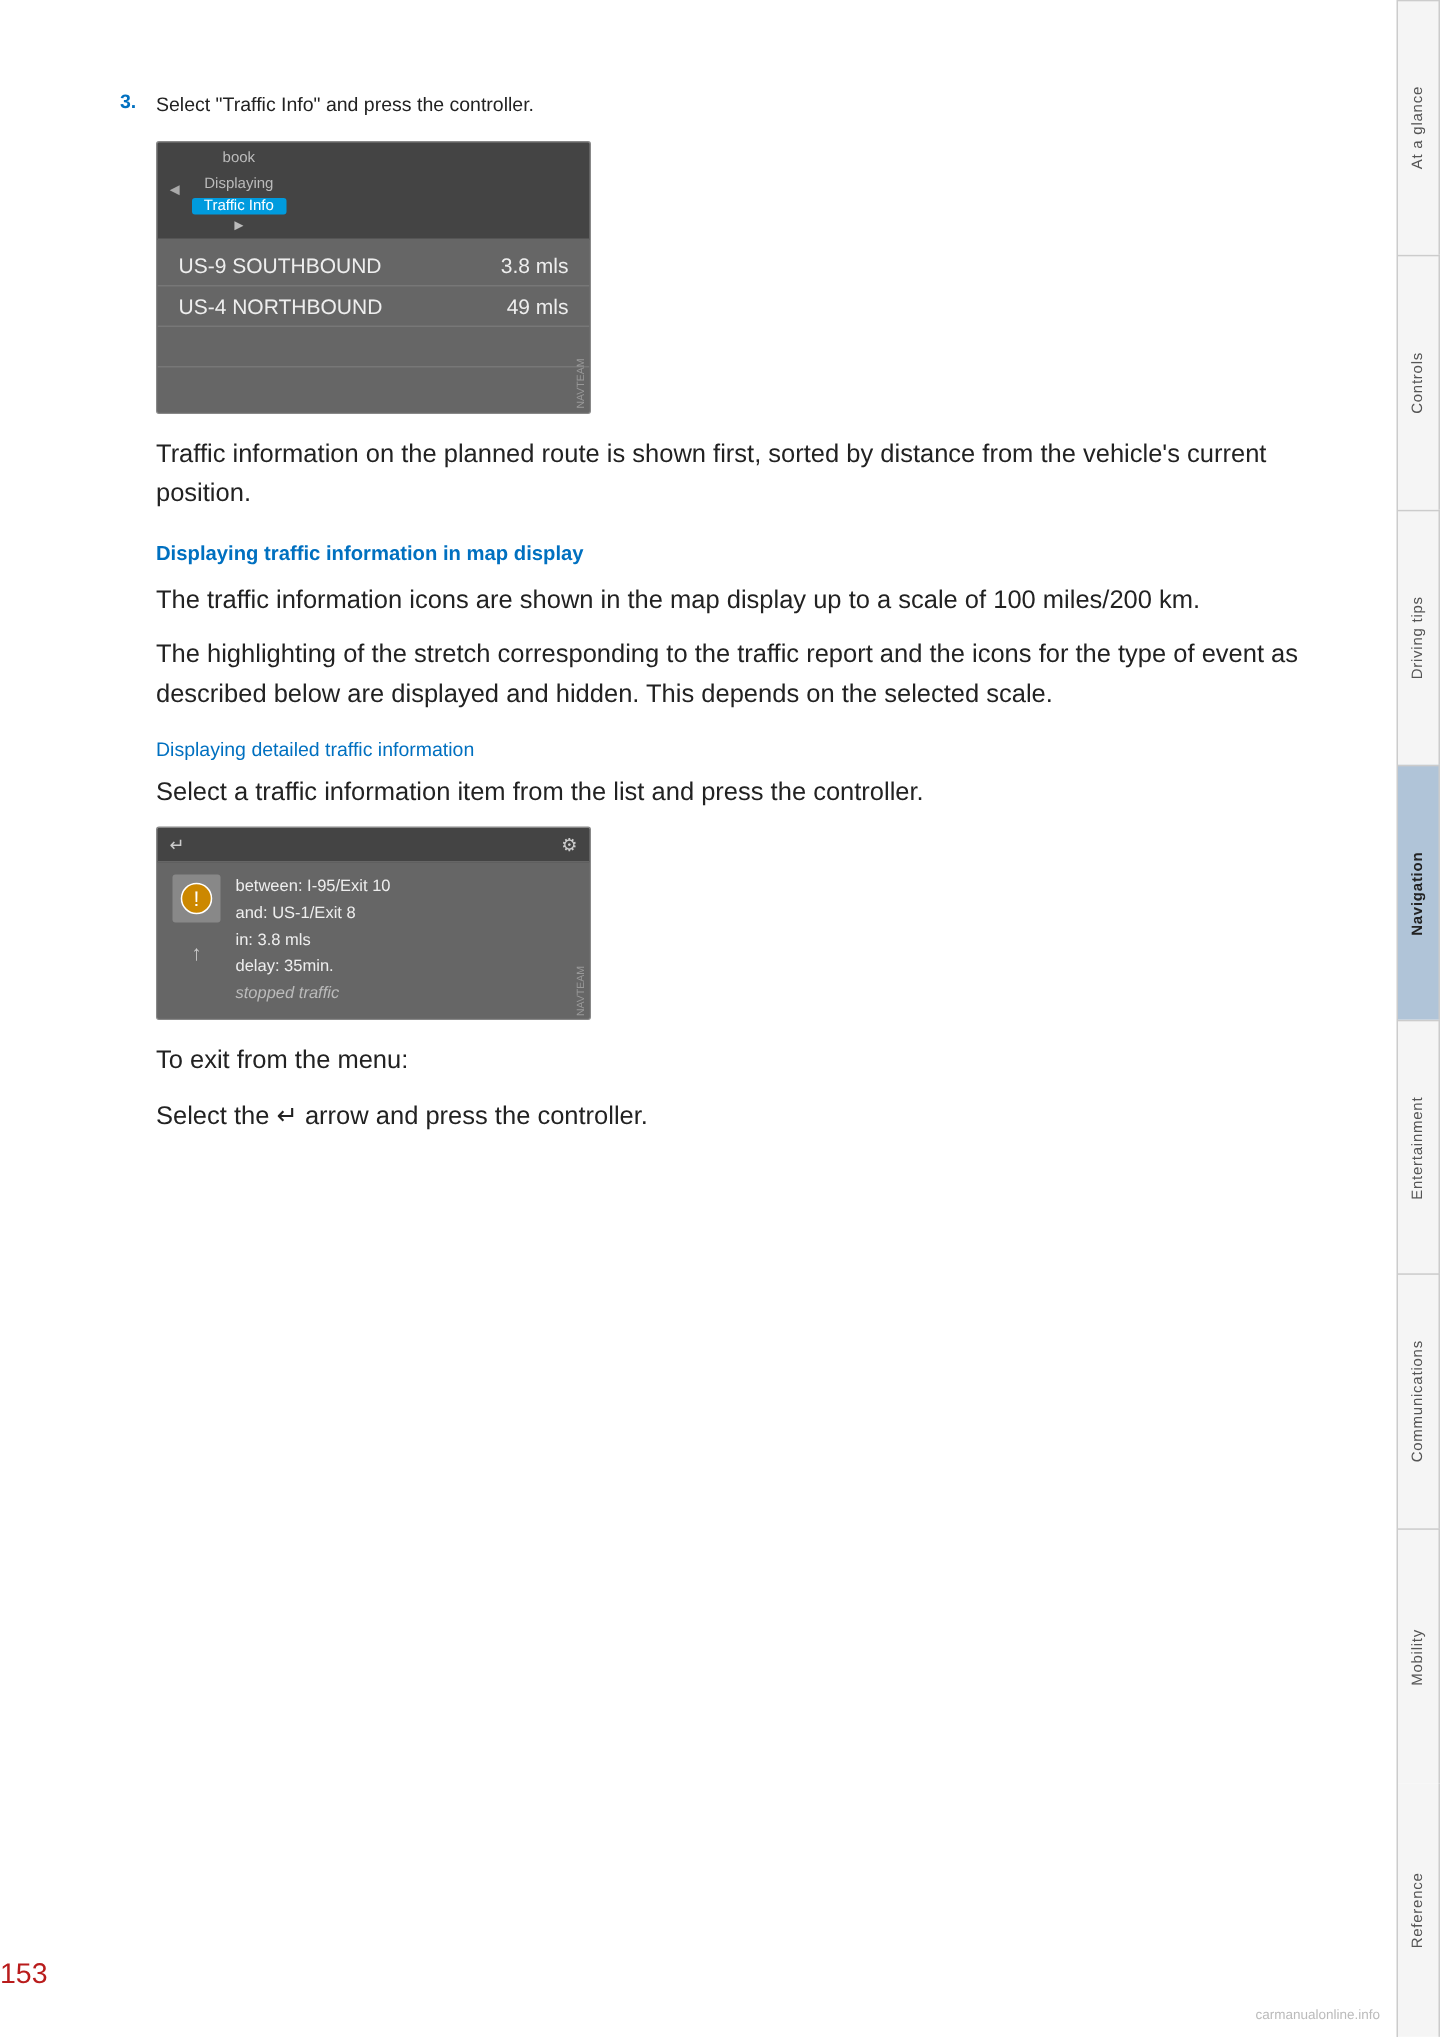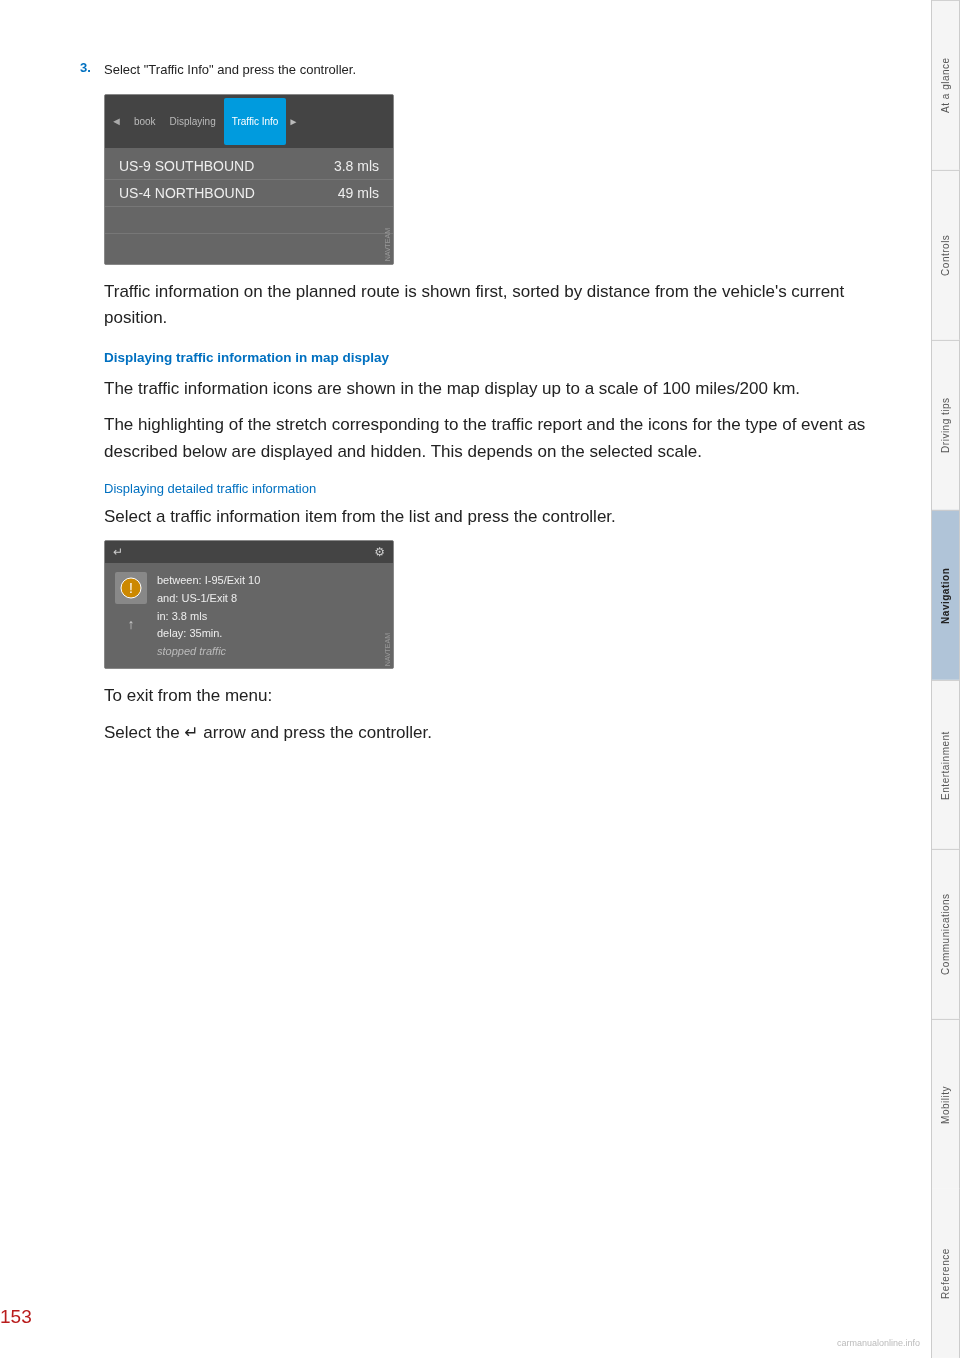--- a/index.html
+++ b/index.html
@@ -102,31 +102,32 @@
       font-size: 11px;
       display: flex;
       align-items: center;
       gap: 2px;
     }
     .screen-header-tabs {
       display: flex;
       align-items: center;
       gap: 2px;
       margin-left: 2px;
+      flex-direction: column;
     }
     .screen-tab {
       font-size: 10px;
       color: #bbb;
       padding: 2px 6px;
     }
     .screen-tab.selected {
       background: #009bde;
       color: #fff;
       border-radius: 2px;
-      padding: 18px 8px;
+      padding: 0 8px;
     }
     .screen-tab-arrow {
       color: #bbb;
       font-size: 10px;
     }
     .screen-body {
       background: #666;
       padding: 4px 0;
     }
     .screen-row {

